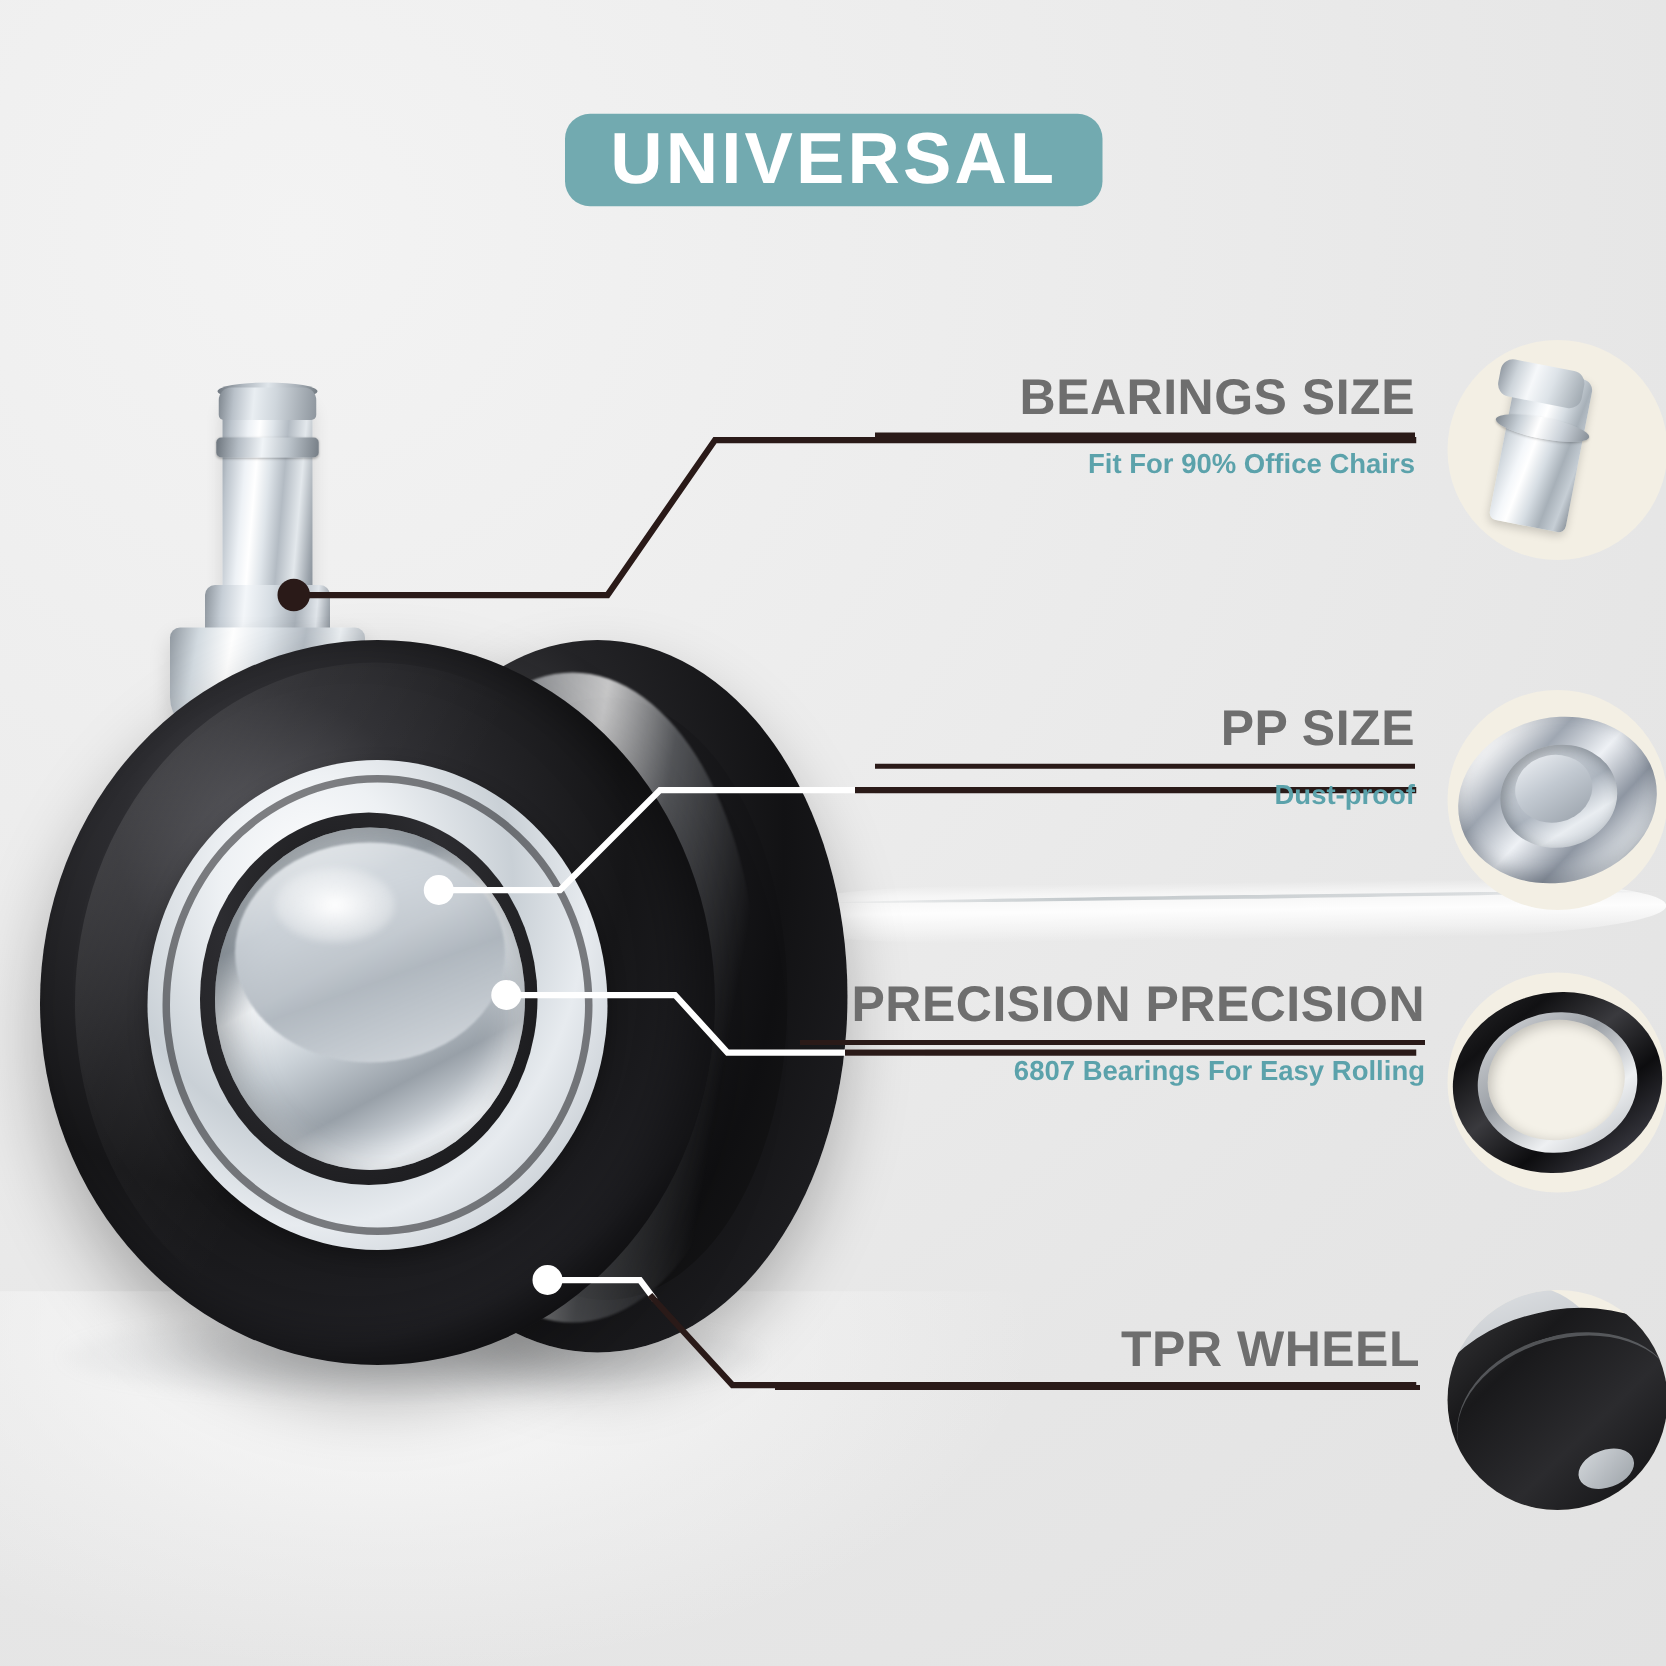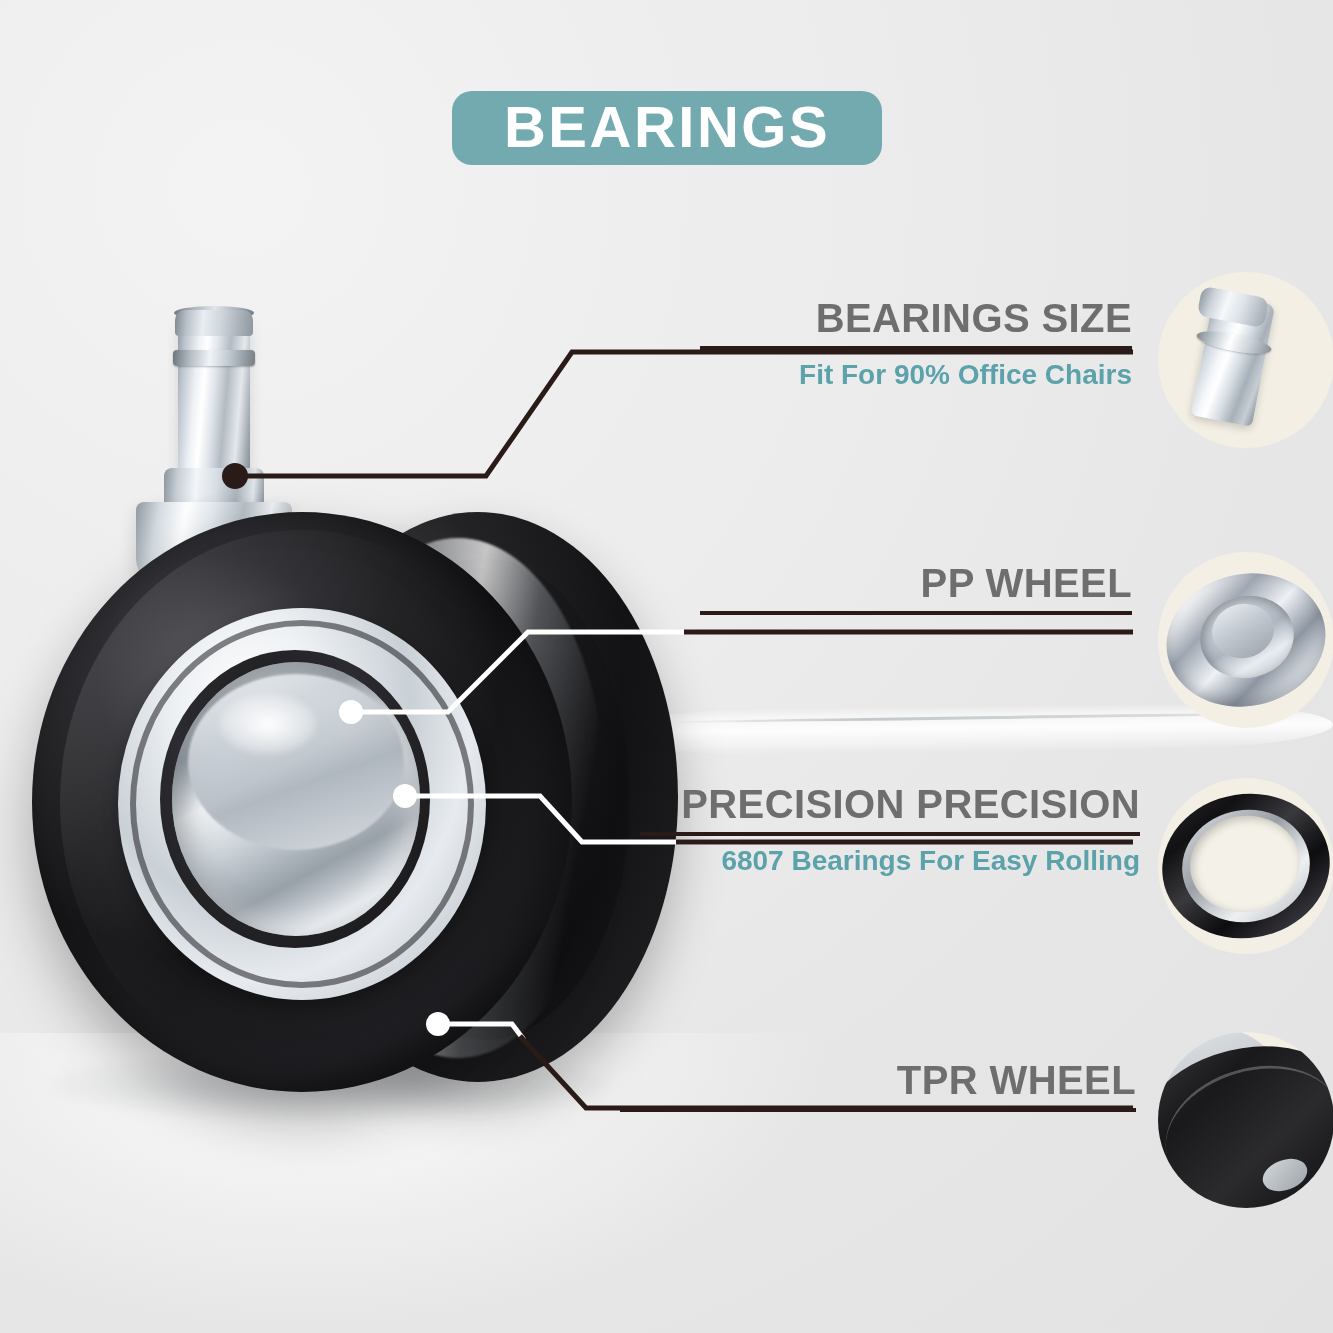--- a/index.html
+++ b/index.html
@@ -68,21 +68,21 @@
     white-space:nowrap;
   }
   .callout .rule{
     height:4px;
     background:#2a1a18;
     margin-top:7px;
   }
   .callout .sub{
     color:#5ba2ab;
     font-weight:bold;
-    font-size:28px;
+    font-size:22px;
     text-align:right;
     line-height:1.12;
     margin-top:9px;
     white-space:nowrap;
   }
 
   #callout-universal{ left:700px; top:297px;  width:432px; }
   #callout-ppcore   { left:700px; top:562px;  width:432px; }
   #callout-bearings { left:640px; top:783px;  width:500px; }
   #callout-tpr      { left:620px; top:1043px; width:516px;margin-top:16px; }
@@ -360,32 +360,33 @@
     <polyline points="406,796 540,796 582,842 740,842" fill="none" stroke="#ffffff" stroke-width="5"></polyline>
     <polyline points="676,842 1133,842" fill="none" stroke="#2a1a18" stroke-width="5"></polyline>
     <circle cx="405" cy="796" r="12" fill="#ffffff"></circle>
 
     <polyline points="440,1024 512,1024 524,1040" fill="none" stroke="#ffffff" stroke-width="5"></polyline>
     <polyline points="520,1036 586,1108 1133,1108" fill="none" stroke="#2a1a18" stroke-width="5"></polyline>
     <circle cx="438" cy="1024" r="12" fill="#ffffff"></circle>
   </svg>
 
   <div id="header-badge" style="background: rgb(114, 170, 176);">
-    <span class="title" style="color: rgb(255, 255, 255);">BEARINGS</span>
+    <span class="title" style="color: rgb(255, 255, 255);">UNIVERSAL</span>
   </div>
 
   <div class="callout" id="callout-universal">
     <div class="heading" style="color: rgb(110, 110, 110);">BEARINGS SIZE</div>
     <div class="rule" style="background: rgb(42, 26, 24);"></div>
     <div class="sub" style="color: rgb(91, 162, 171);">Fit For 90% Office Chairs</div>
   </div>
 
   <div class="callout" id="callout-ppcore">
-    <div class="heading" style="color: rgb(110, 110, 110);">PP WHEEL</div>
+    <div class="heading" style="color: rgb(110, 110, 110);">PP SIZE</div>
     <div class="rule" style="background: rgb(42, 26, 24);"></div>
+    <div class="sub" style="color: rgb(91, 162, 171);">Dust-proof</div>
   </div>
 
   <div class="callout" id="callout-bearings">
     <div class="heading" style="color: rgb(110, 110, 110);">PRECISION PRECISION</div>
     <div class="rule" style="background: rgb(42, 26, 24);"></div>
     <div class="sub" style="color: rgb(91, 162, 171);">6807 Bearings For Easy Rolling</div>
   </div>
 
   <div class="callout" id="callout-tpr">
     <div class="heading" style="color: rgb(110, 110, 110);">TPR WHEEL</div>

